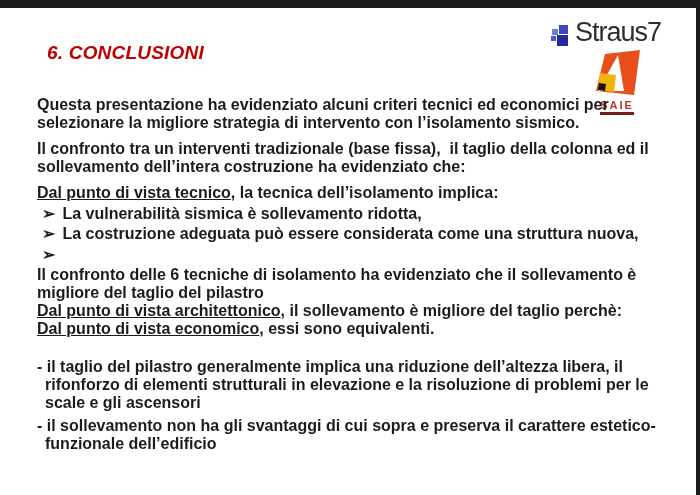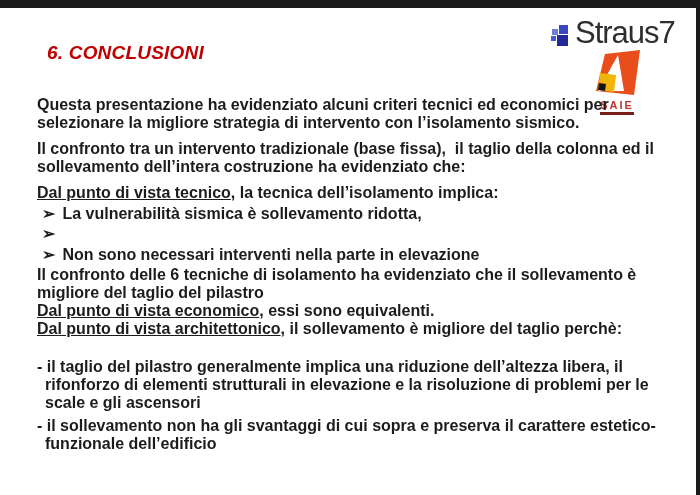--- a/index.html
+++ b/index.html
@@ -29,21 +29,21 @@
     color: #c00000;
     letter-spacing: 0.2px;
   }
   
   .straus-logo {
     position: absolute; left: 551px; top: 19px;
     display: flex; align-items: flex-start;
   }
   .straus-icon { margin-top: 4px; margin-right: 2px; }
   .straus-text {
-    font-size: 31px;
+    font-size: 27px;
     line-height: 27px;
     color: #2e2e2e;
     letter-spacing: -1px;
   }
   
   .saie-logo {
     position: absolute; left: 593px; top: 50px;
     width: 48px;
     text-align: center;
   }
@@ -101,33 +101,33 @@
       <polygon points="11,4 46,0 40,45 2,41" fill="#e84e1b"></polygon>
       <polygon points="4,41 24,5 30,41" fill="#ffffff"></polygon>
       <polygon points="6,23 22,25 20,42 4,40" fill="#f0b40a"></polygon>
       <polygon points="5,33 12,34 11,41 4,40" fill="#141414"></polygon>
     </svg>
     <span class="saie-text">SAIE</span>
   </div>
 
   <div class="content">
       <p class="gap-after">Questa presentazione ha evidenziato alcuni criteri tecnici ed economici per selezionare la migliore strategia di intervento con l’isolamento sismico.</p>
-      <p class="gap-after">Il confronto tra un intervento tradizionale (base fissa),  il taglio della colonna ed il sollevamento dell’intera costruzione ha evidenziato che:</p>
+      <p class="gap-after">Il confronto tra un interventi tradizionale (base fissa),  il taglio della colonna ed il sollevamento dell’intera costruzione ha evidenziato che:</p>
       <p><span class="u">Dal punto di vista tecnico</span>, la tecnica dell’isolamento implica:</p>
       <div class="bullet">
         <span class="glyph">➢</span>
         <span>La vulnerabilità sismica è sollevamento ridotta,</span>
       </div>
       <div class="bullet">
         <span class="glyph">➢</span>
+        <span>La costruzione adeguata può essere considerata come una struttura nuova,</span>
       </div>
       <div class="bullet">
         <span class="glyph">➢</span>
-        <span>Non sono necessari interventi nella parte in elevazione</span>
       </div>
       <p>Il confronto delle 6 tecniche di isolamento ha evidenziato che il sollevamento è migliore del taglio del pilastro</p>
+      <p><span class="u">Dal punto di vista architettonico</span>, il sollevamento è migliore del taglio perchè:</p>
       <p><span class="u">Dal punto di vista economico</span>, essi sono equivalenti.</p>
-      <p><span class="u">Dal punto di vista architettonico</span>, il sollevamento è migliore del taglio perchè:</p>
       <p class="dash">- il taglio del pilastro generalmente implica una riduzione dell’altezza libera, il rifonforzo di elementi strutturali in elevazione e la risoluzione di problemi per le scale e gli ascensori</p>
       <p class="dash dash2">- il sollevamento non ha gli svantaggi di cui sopra e preserva il carattere estetico-funzionale dell’edificio</p>
     </div>
 
 </div>
 
 </body></html>

